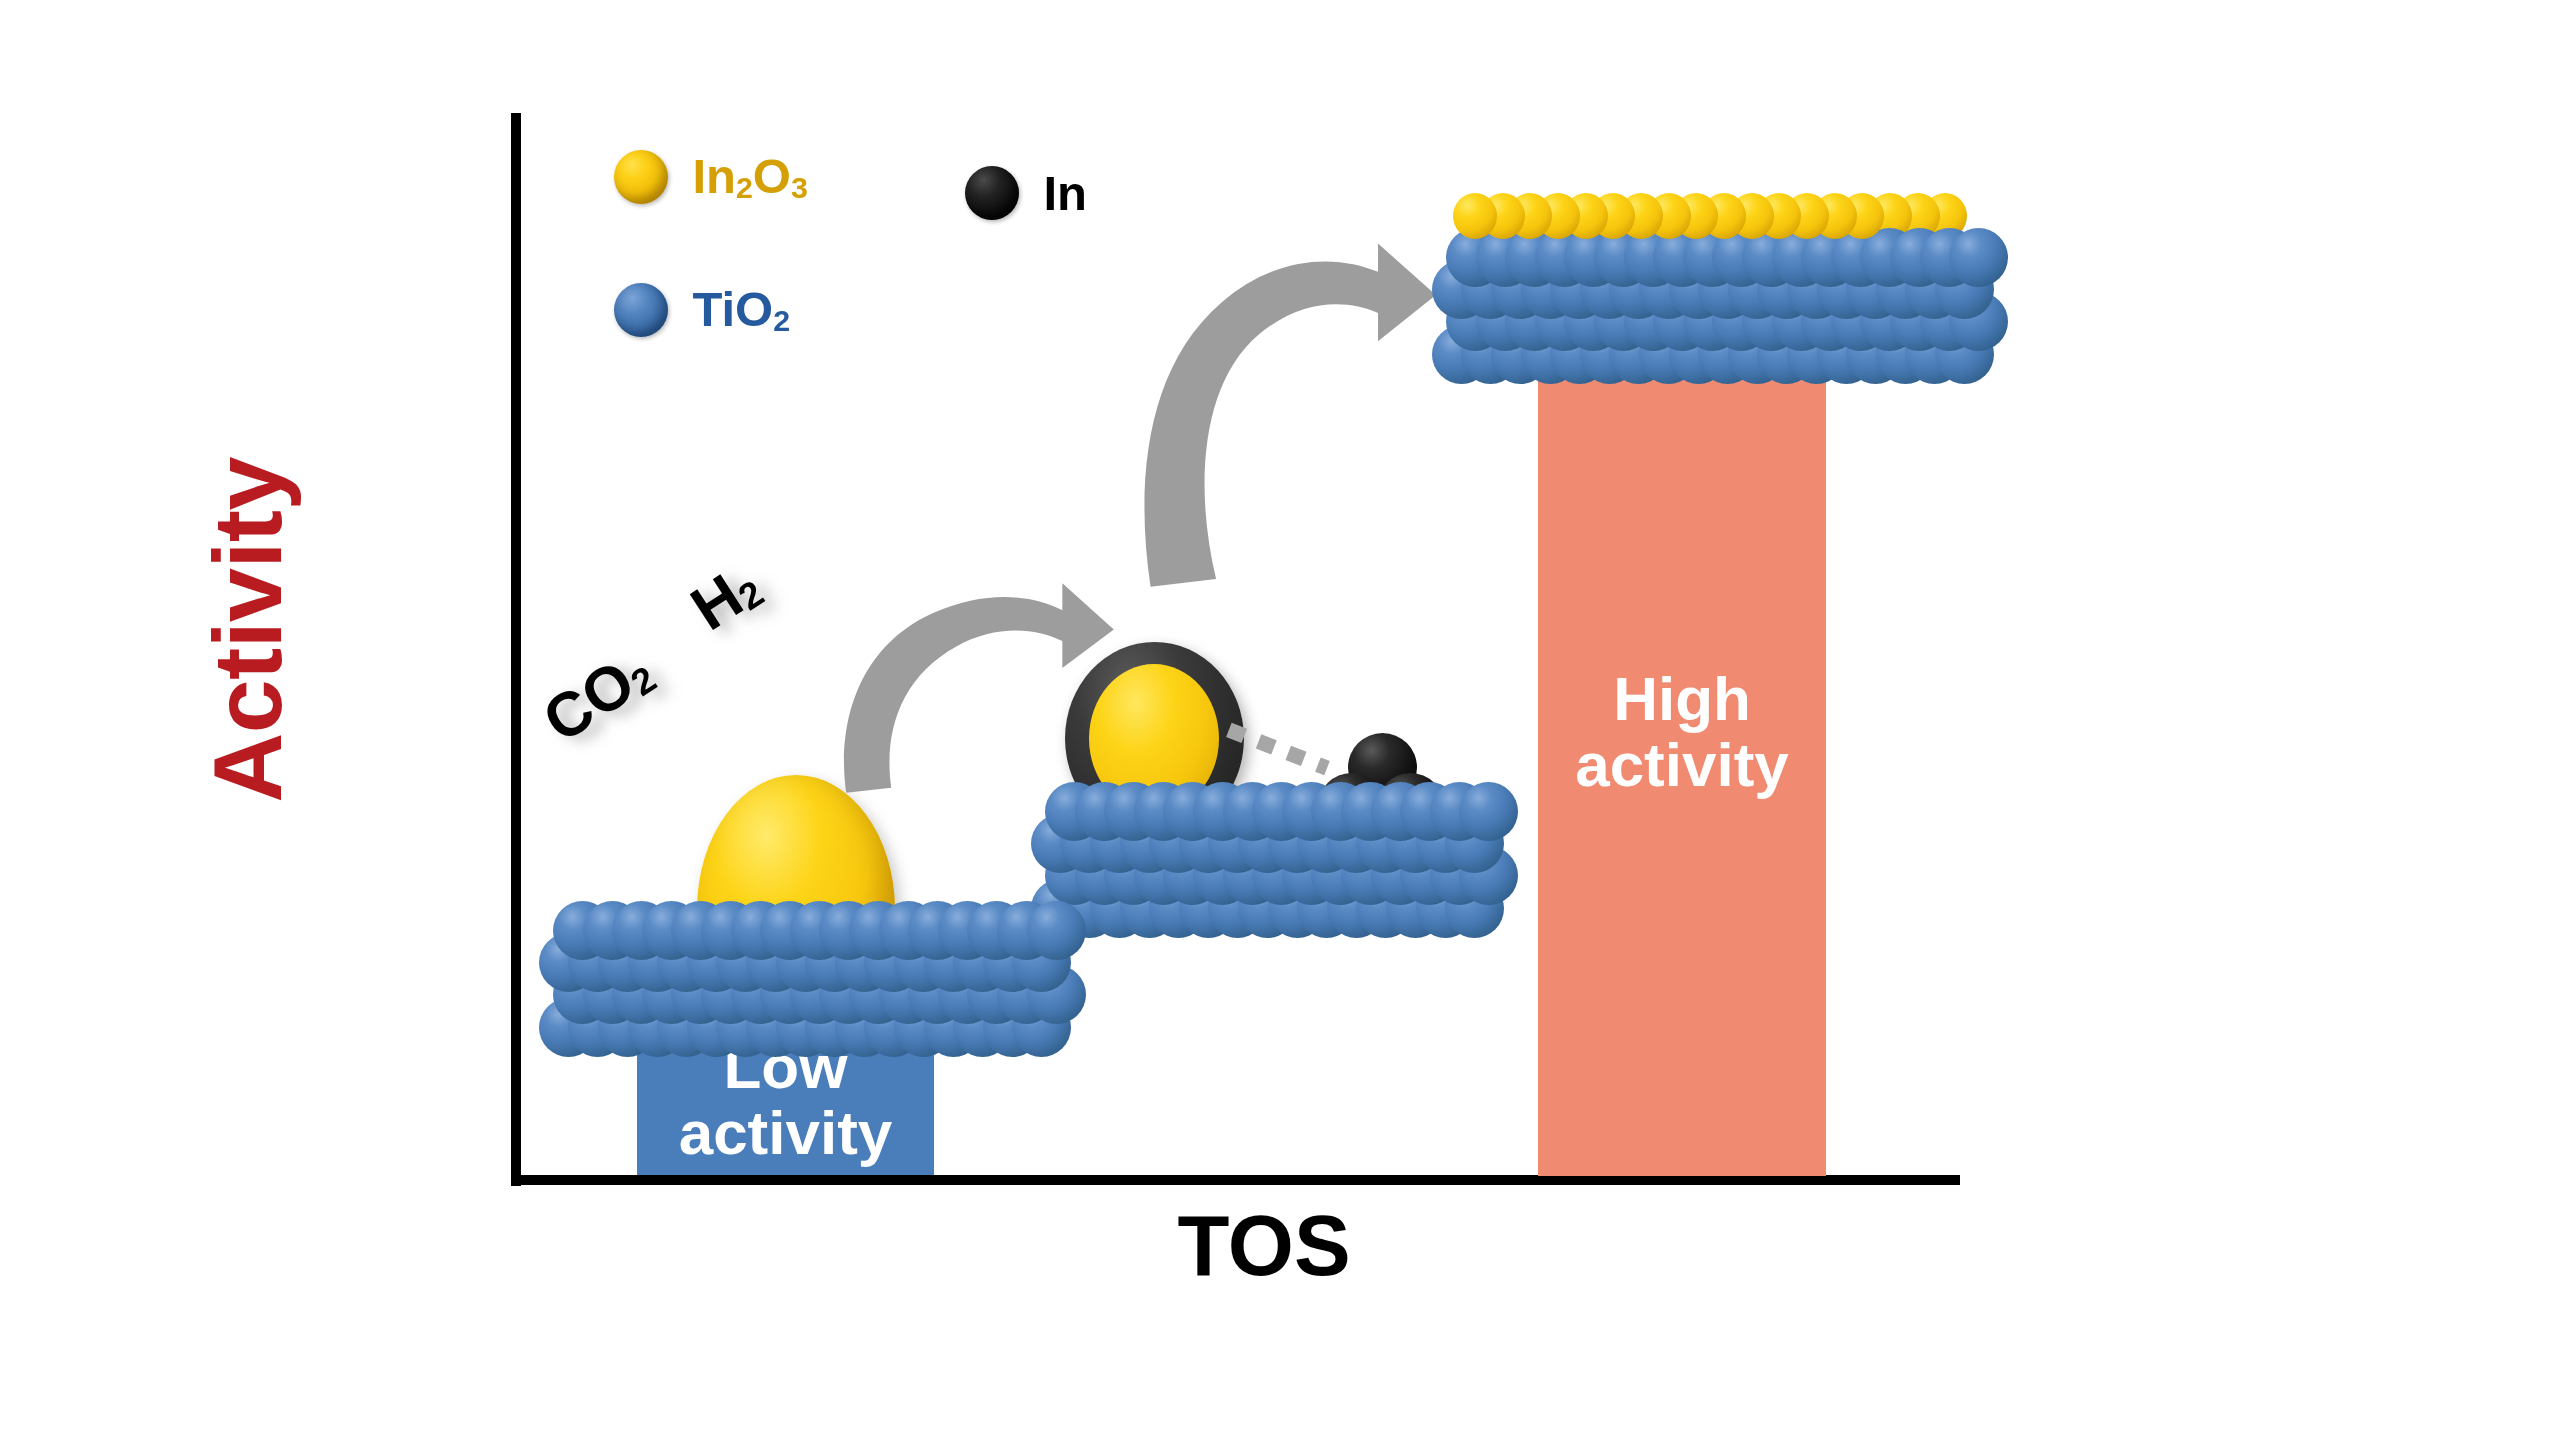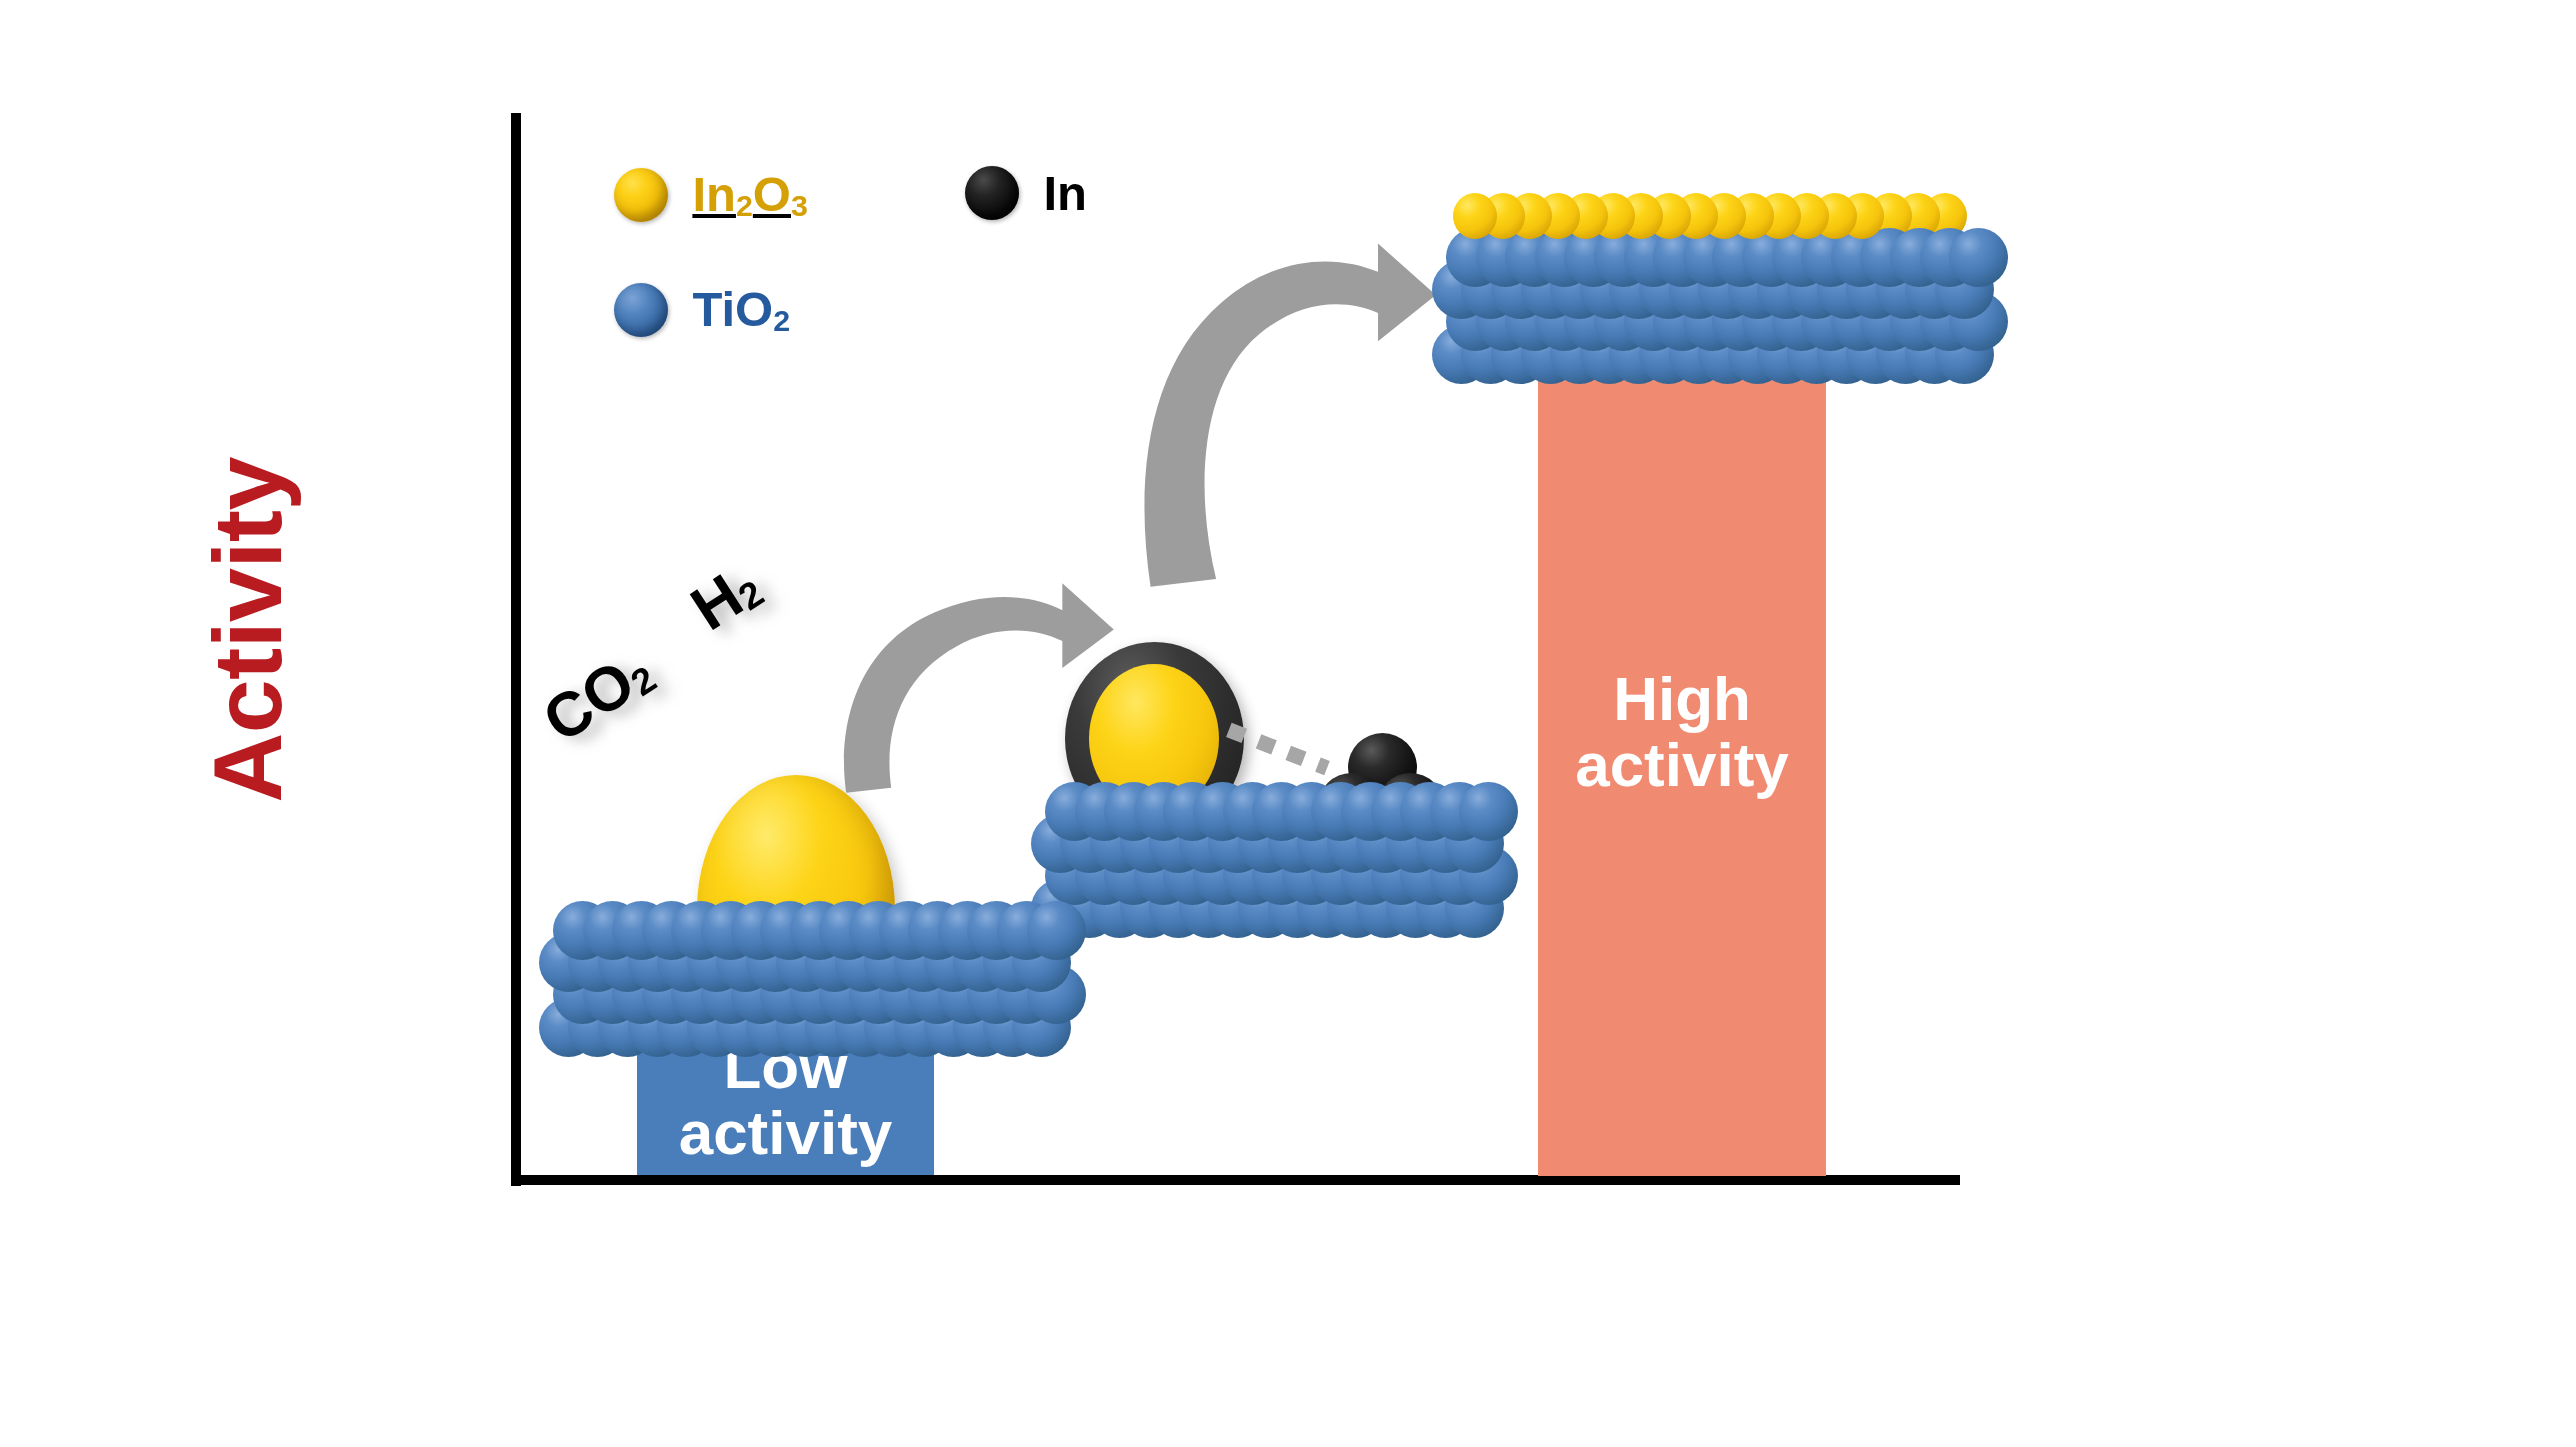--- a/index.html
+++ b/index.html
@@ -77,21 +77,21 @@
     font-weight: bold;
     line-height: 1.06;
     text-align: center;
     white-space: pre-line;
   }
   #bar-low-label { top: 6.4px; }
   #bar-high-label { top: 315px; }
 
   
   .legend-row { position: absolute; display: flex; align-items: center; }
-  #legend-in2o3 { left: 614px; top: 168px; text-decoration: underline; }
+  #legend-in2o3 { left: 614px; top: 150px; }
   #legend-in    { left: 965px; top: 166px; }
   #legend-tio2  { left: 614px; top: 283px; }
 
   .legend-dot {
     width: 54px; height: 54px;
     border-radius: 50%;
     flex: none;
     margin-right: 24.4px;
   }
   .dot-yellow {
@@ -203,20 +203,21 @@
 </style>
 </head>
 <body>
 
 <div id="figure">
 
   <div class="abs" id="y-axis"></div>
   <div class="abs" id="x-axis"></div>
 
   <div class="abs" id="y-axis-title">Activity</div>
+  <div class="abs" id="x-axis-title">TOS</div>
 
   <div class="abs" id="bar-low">
     <div class="bar-label" id="bar-low-label">Low
 activity</div>
   </div>
 
   <div class="abs" id="bar-high">
     <div class="bar-label" id="bar-high-label">High
 activity</div>
   </div>

